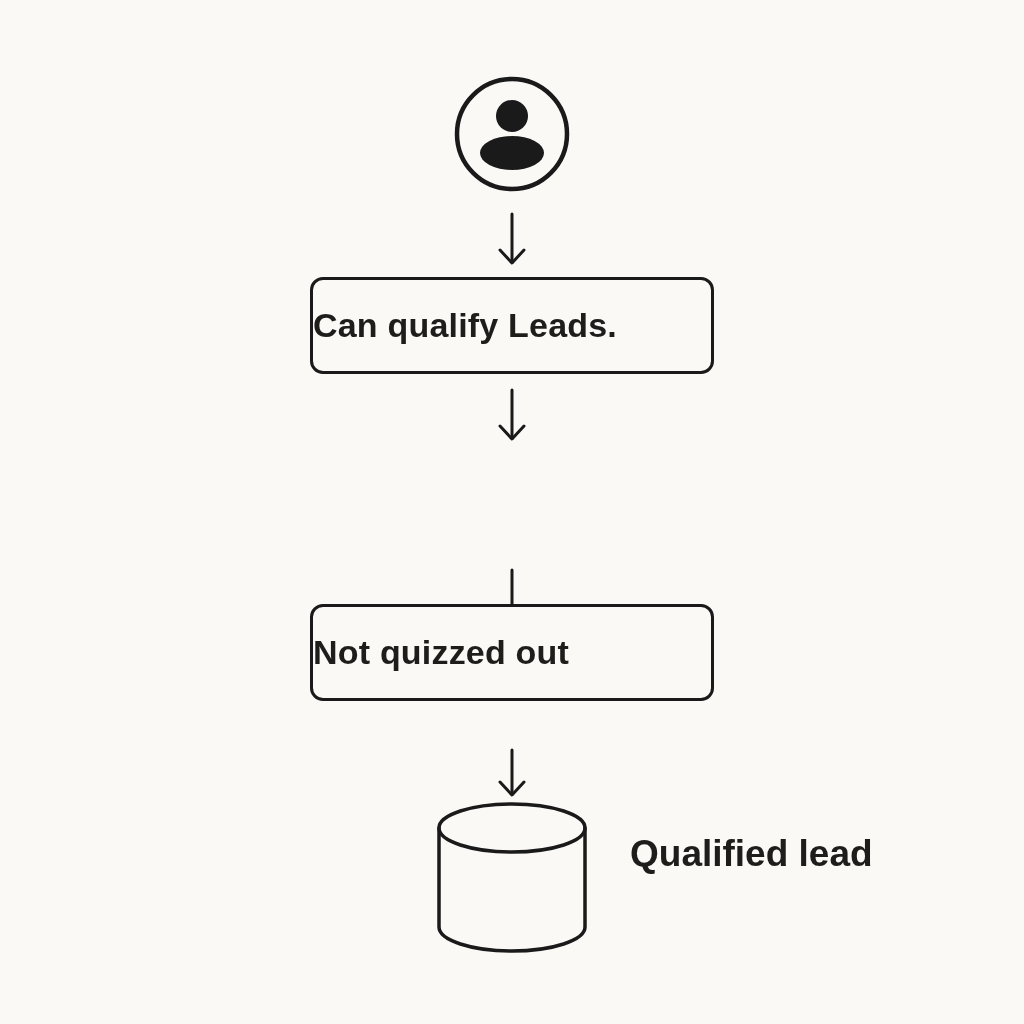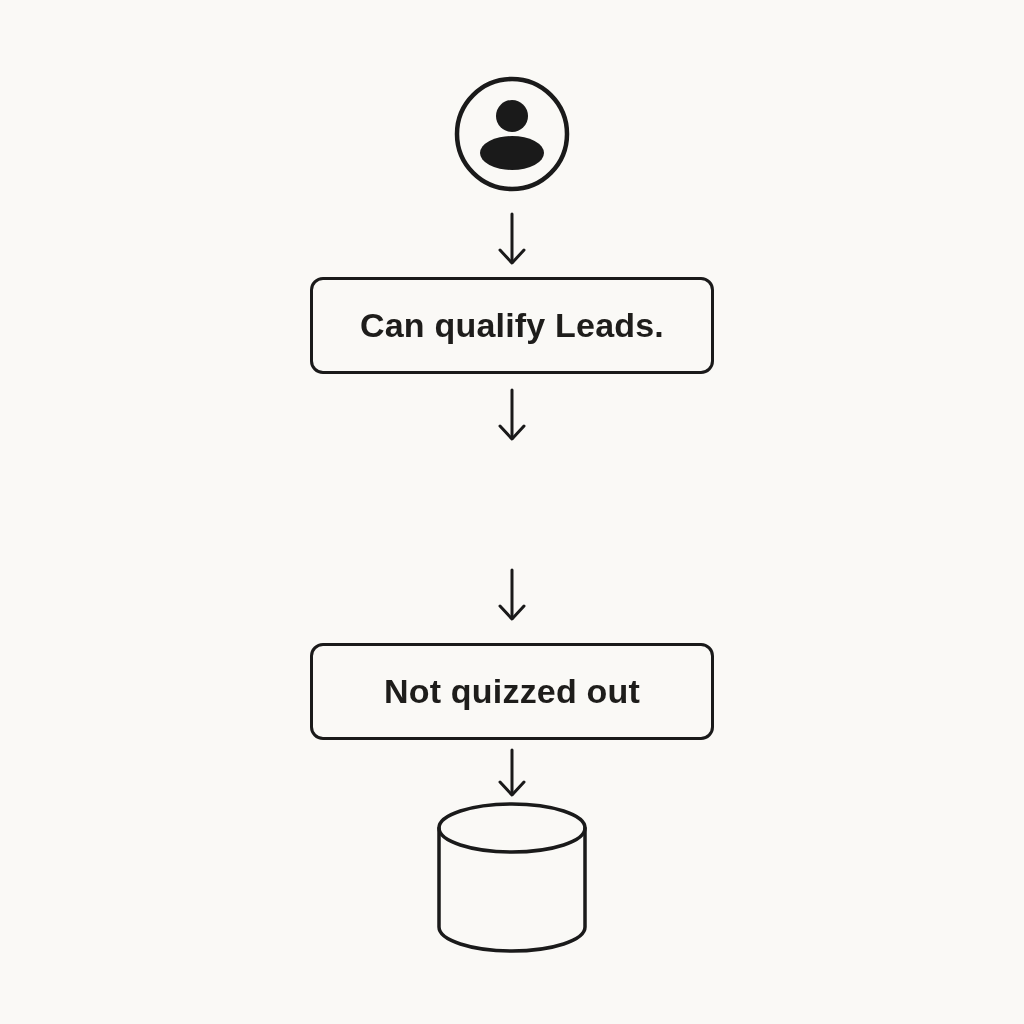--- a/index.html
+++ b/index.html
@@ -24,21 +24,20 @@
     position:absolute;
     left:310px;
     width:404px;
     height:97px;
     box-sizing:border-box;
     border:3px solid var(--line);
     border-radius:13px;
     background:var(--bg);
     display:flex;
     align-items:center;
-    justify-content:center;
   }
   .step-label{
     font-size:34px;
     font-weight:700;
     color:var(--text);
     letter-spacing:0.2px;
     white-space:nowrap;
   }
   .end-label{
     position:absolute;
@@ -75,28 +74,29 @@
     <line x1="20" y1="2" x2="20" y2="50" stroke="#1a1a1a" stroke-width="3" stroke-linecap="round"></line>
     <polyline points="8,38 20,51 32,38" fill="none" stroke="#1a1a1a" stroke-width="3" stroke-linecap="round" stroke-linejoin="round"></polyline>
   </svg>
 
 
   <svg class="abs" style="left:492px; top:568px;" width="40" height="58" viewBox="0 0 40 58" aria-hidden="true">
     <line x1="20" y1="2" x2="20" y2="50" stroke="#1a1a1a" stroke-width="3" stroke-linecap="round"></line>
     <polyline points="8,38 20,51 32,38" fill="none" stroke="#1a1a1a" stroke-width="3" stroke-linecap="round" stroke-linejoin="round"></polyline>
   </svg>
 
-  <div class="step-box" style="top:643px;">
+  <div class="step-box" style="top:604px;">
     <span class="step-label">Not quizzed out</span>
   </div>
 
   <svg class="abs" style="left:492px; top:748px;" width="40" height="54" viewBox="0 0 40 54" aria-hidden="true">
     <line x1="20" y1="2" x2="20" y2="46" stroke="#1a1a1a" stroke-width="3" stroke-linecap="round"></line>
     <polyline points="8,34 20,47 32,34" fill="none" stroke="#1a1a1a" stroke-width="3" stroke-linecap="round" stroke-linejoin="round"></polyline>
   </svg>
 
   <svg class="abs" style="left:435px; top:801px;" width="154" height="156" viewBox="0 0 154 156" aria-hidden="true">
     <path d="M 4 27 L 4 126 A 73 24 0 0 0 150 126 L 150 27" fill="none" stroke="#1a1a1a" stroke-width="3.5" stroke-linecap="round"></path>
     <ellipse cx="77" cy="27" rx="73" ry="24" fill="none" stroke="#1a1a1a" stroke-width="3.5"></ellipse>
   </svg>
 
+  <span class="end-label">Qualified lead</span>
 
 </div>
 
 </body></html>

